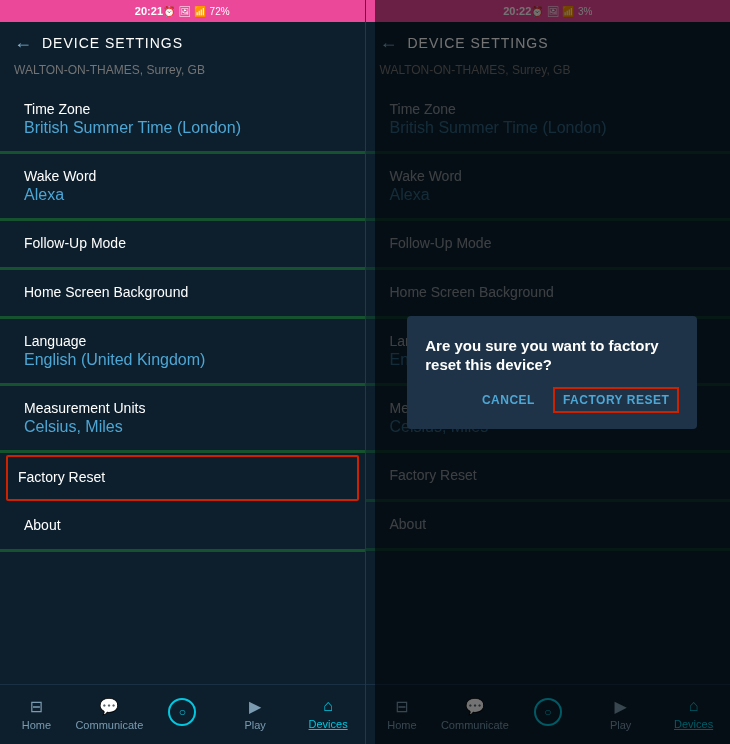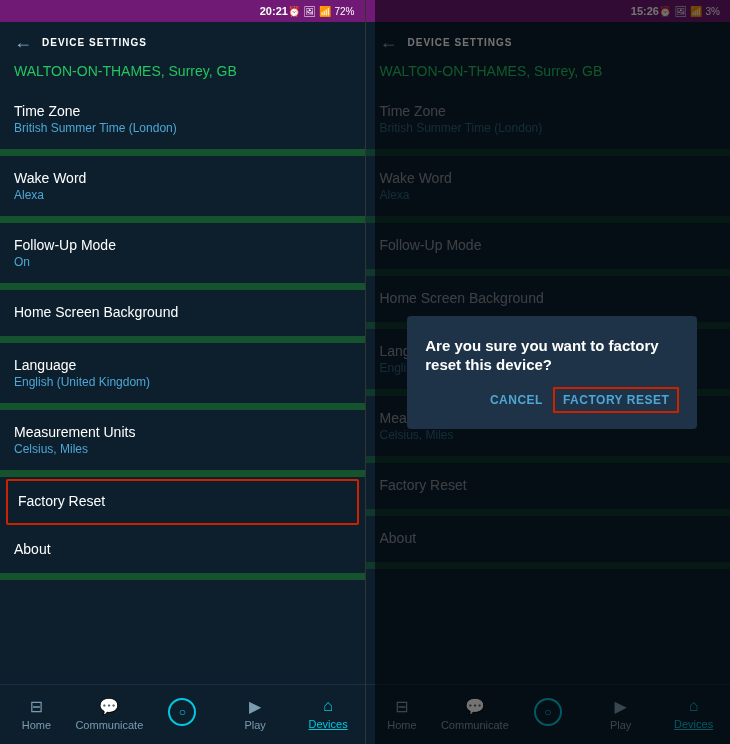--- a/index.html
+++ b/index.html
@@ -8,25 +8,25 @@
       height: 744px;
       display: flex;
       font-family: -apple-system, BlinkMacSystemFont, 'Segoe UI', sans-serif;
       background: #000;
       overflow: hidden;
     }
 
     
     .status-bar {
       display: flex;
-      justify-content: flex-end;
+      justify-content: center;
       align-items: center;
       padding: 4px 10px;
       height: 22px;
-      background: #701a75;
+      background: #ec4899;
     }
     .status-left { color: #fff; font-size: 11px; font-weight: 600; }
     .status-right { display: flex; align-items: center; gap: 3px; color: #fff; font-size: 10px; }
 
     
     .phone-panel {
       width: 365px;
       height: 744px;
       background: #0d1f2d;
       display: flex;
@@ -43,61 +43,61 @@
       gap: 10px;
       background: #0d1f2d;
     }
     .back-arrow {
       color: #7fb3d3;
       font-size: 18px;
       cursor: pointer;
     }
     .header-title {
       color: #fff;
-      font-size: 10px;
-      font-weight: 700;
+      font-size: 14px;
+      font-weight: 400;
       letter-spacing: 1px;
       text-transform: uppercase;
       text-align: right;
     }
 
     
     .location-text {
-      color: #22c55e;
-      font-size: 14px;
+      color: #737373;
+      font-size: 12px;
       padding: 0 14px 10px;
     }
 
     
     .settings-list {
       flex: 1;
       overflow-y: auto;
       padding: 0;
     }
     .settings-list::-webkit-scrollbar { display: none; }
 
     .settings-item {
-      padding: 14px 14px;
-      border-bottom: 7px solid #14532d;
+      padding: 14px 24px;
+      border-bottom: 3px solid #14532d;
       cursor: pointer;
     }
     .settings-item.highlighted {
       border: 2px solid #cc2200;
       margin: 2px 6px;
       border-radius: 2px;
       padding: 12px 10px;
     }
     .settings-item-label {
       color: #fff;
       font-size: 14px;
       margin-bottom: 2px;
     }
     .settings-item-value {
       color: #4da6d4;
-      font-size: 12px;
+      font-size: 16px;
     }
 
     
     .bottom-nav {
       display: flex;
       justify-content: space-around;
       align-items: center;
       background: #0d1f2d;
       border-top: 1px solid #1a3045;
       padding: 6px 0 8px;
@@ -165,21 +165,21 @@
     }
     .dialog-body {
       color: #c0d8e8;
       font-size: 12px;
       line-height: 1.5;
       margin-bottom: 18px;
     }
     .dialog-buttons {
       display: flex;
       justify-content: flex-end;
-      gap: 8px;
+      gap: 16px;
     }
     .dialog-btn {
       font-size: 12px;
       font-weight: 700;
       letter-spacing: 0.5px;
       cursor: pointer;
       padding: 4px 2px;
       background: none;
       border: none;
       text-transform: uppercase;
@@ -228,21 +228,20 @@
       <div class="settings-item-value">British Summer Time (London)</div>
     </div>
 
     <div class="settings-item">
       <div class="settings-item-label">Wake Word</div>
       <div class="settings-item-value">Alexa</div>
     </div>
 
     <div class="settings-item">
       <div class="settings-item-label">Follow-Up Mode</div>
-      <div class="settings-item-value">On</div>
     </div>
 
     <div class="settings-item">
       <div class="settings-item-label">Home Screen Background</div>
     </div>
 
     <div class="settings-item">
       <div class="settings-item-label">Language</div>
       <div class="settings-item-value">English (United Kingdom)</div>
     </div>
@@ -283,21 +282,21 @@
       <span class="nav-label active">Devices</span>
     </div>
   </div>
 </div>
 
 <div class="panel-divider"></div>
 
 <div class="phone-panel" style="position:relative;">
 
   <div class="status-bar">
-    <span class="status-left">15:26</span>
+    <span class="status-left">20:22</span>
     <div class="status-right">
       <span>⏰</span>
       <span>🖼</span>
       <span>📶</span>
       <span>3%</span>
     </div>
   </div>
 
   <div class="header">
     <span class="back-arrow">←</span>

